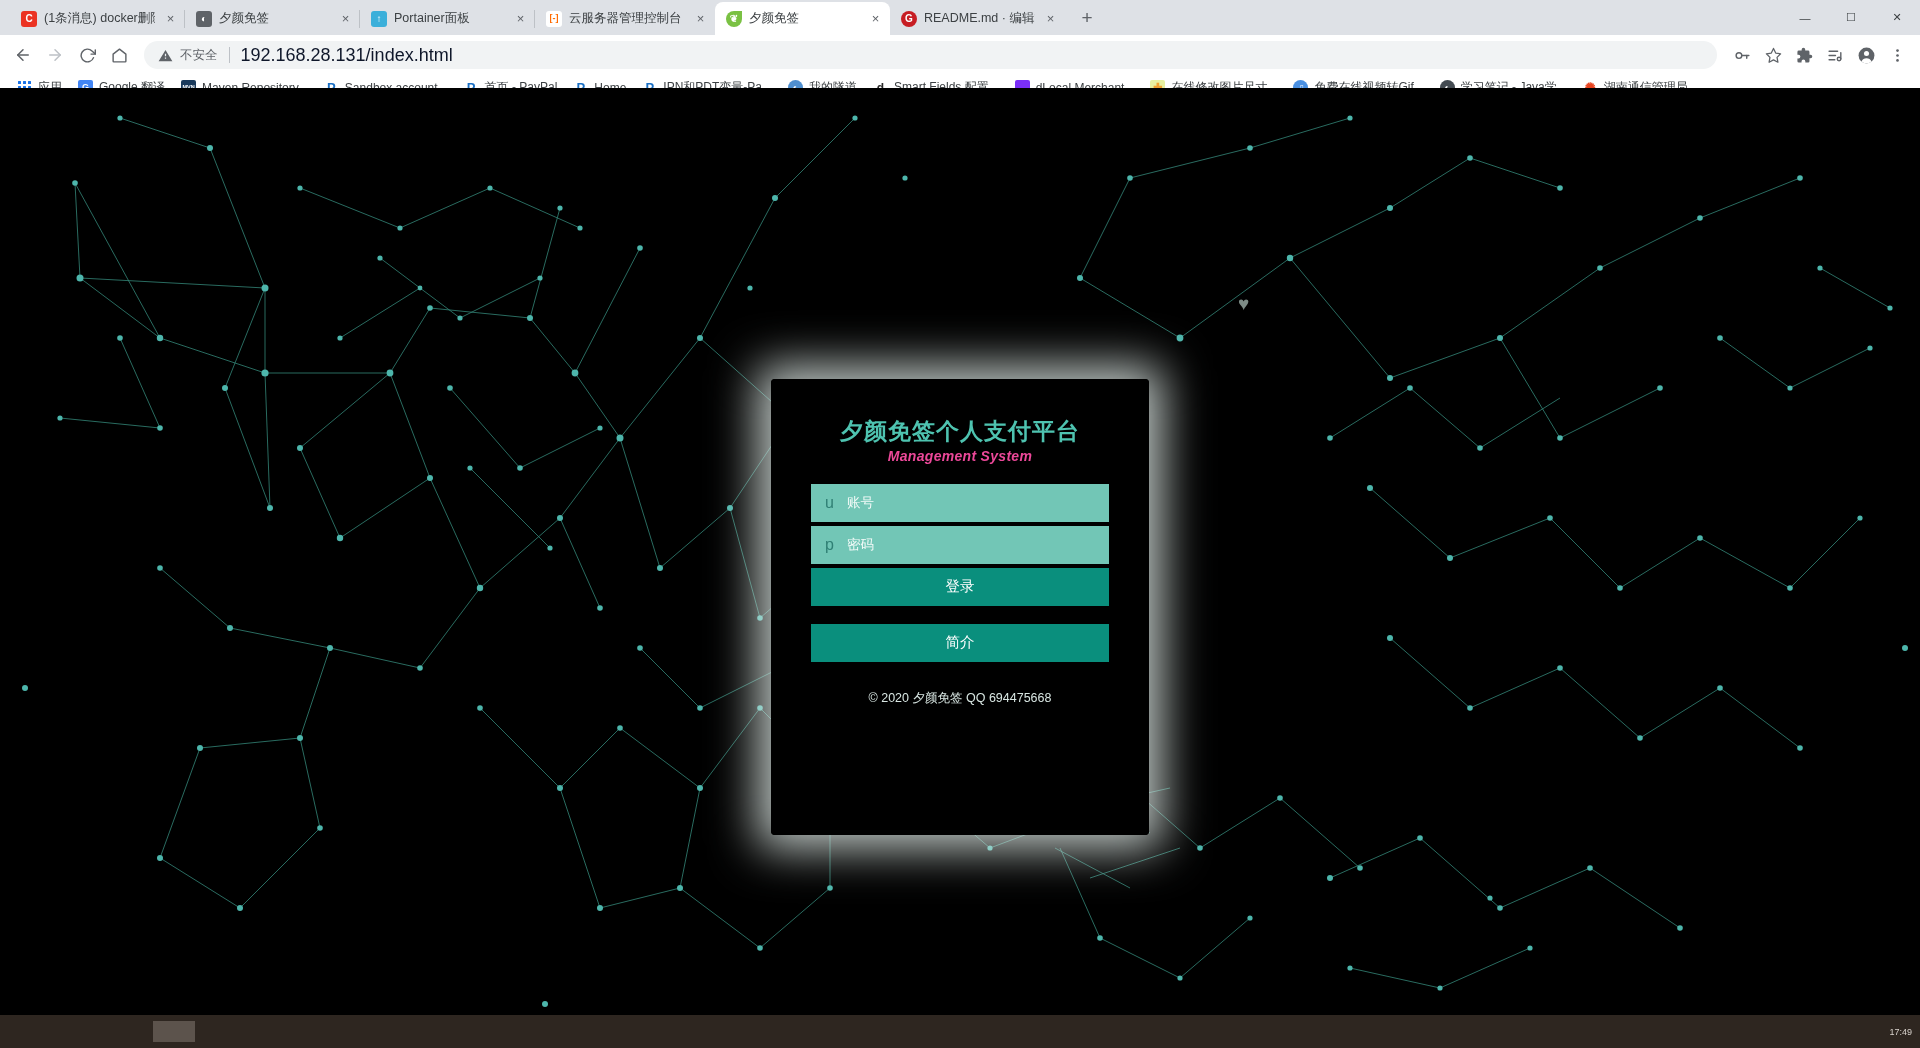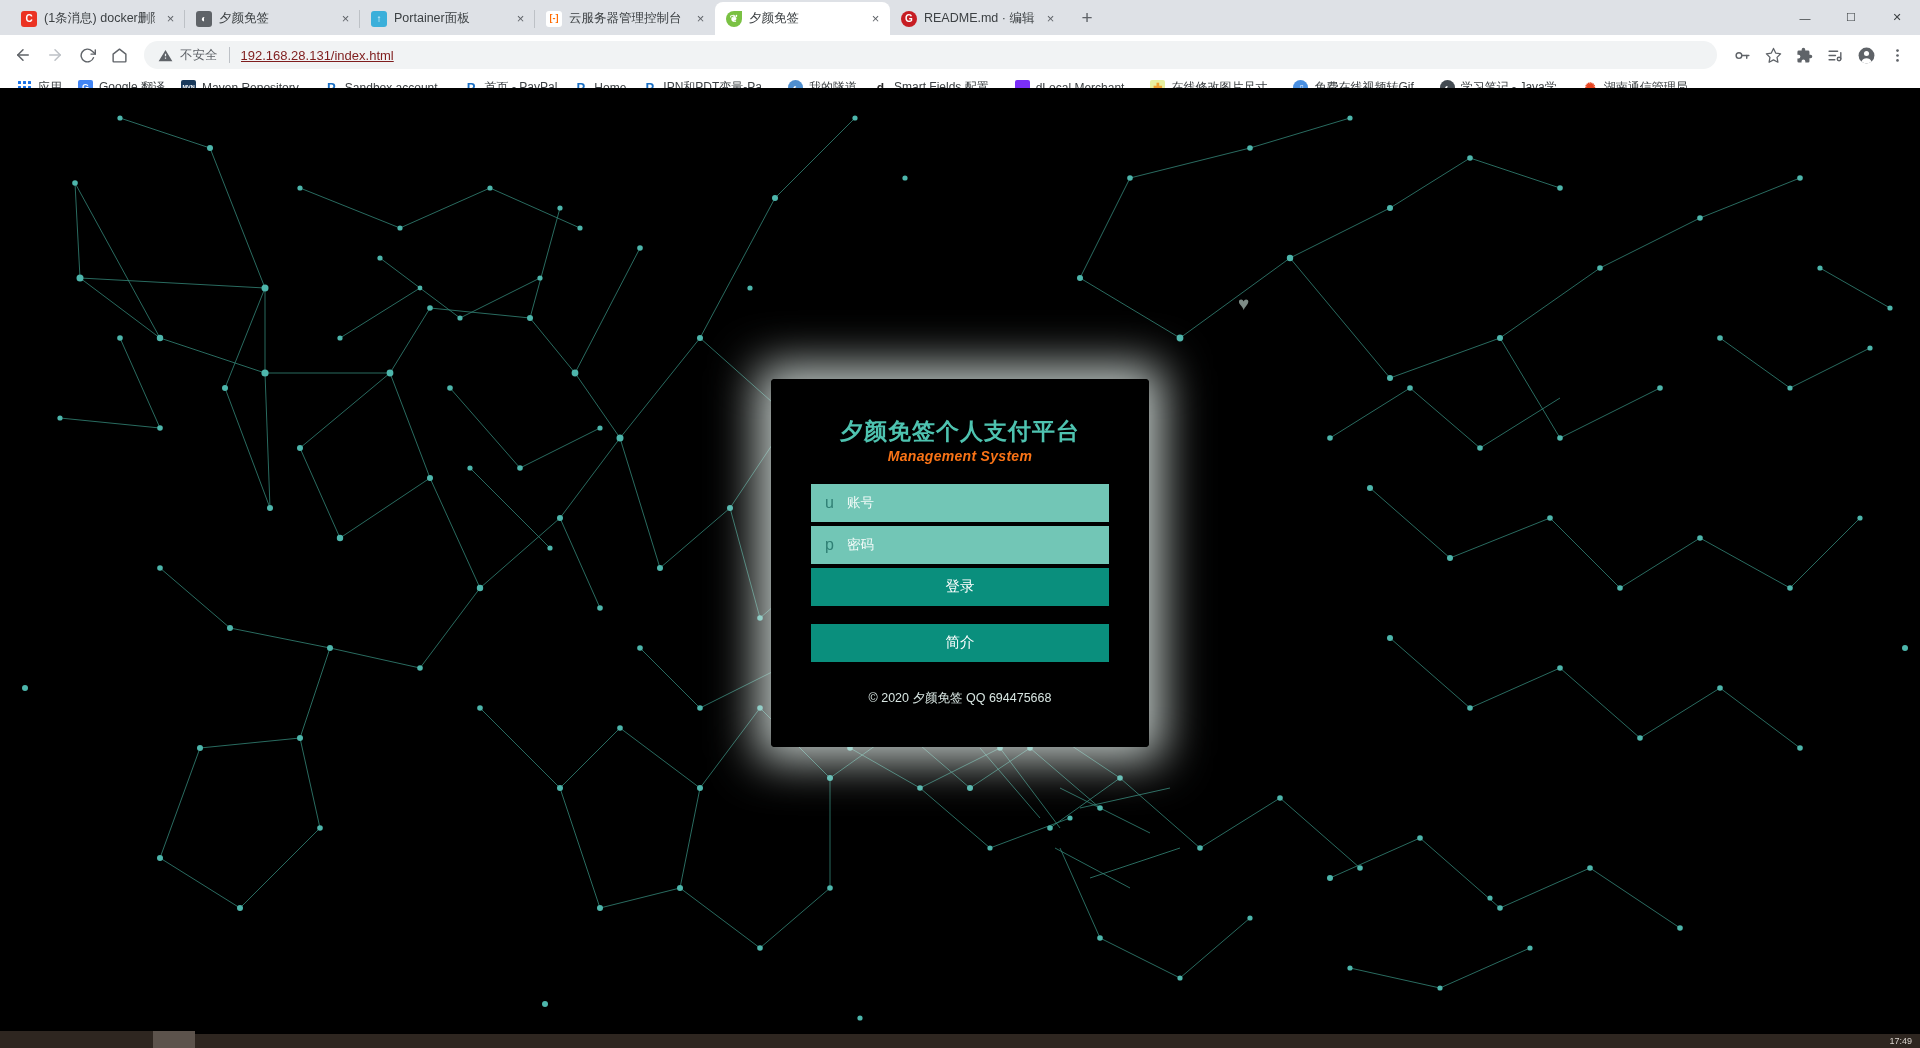--- a/index.html
+++ b/index.html
@@ -64,22 +64,22 @@
   }
   .tb-btn svg { display:block; }
   .omnibox {
     flex:1; height:28px; background:#f1f3f4; border-radius:14px;
     display:flex; align-items:center; padding:0 14px; margin:0 8px;
     gap:7px; min-width:0;
   }
   .warn-ico { width:15px; height:15px; flex:0 0 15px; color:#5f6368; }
   .warn-txt { font-size:12.5px; color:#5f6368; white-space:nowrap; }
   .omni-sep { width:1px; height:16px; background:#bdc1c6; margin:0 4px; }
-  .omni-url { font-size:13px; color:#7f1d1d; white-space:nowrap;
-              overflow:hidden;text-decoration:underline; }
+  .omni-url { font-size:18px; color:#0f172a; white-space:nowrap;
+              overflow:hidden; }
   .tb-right { display:flex; align-items:center; gap:1px; }
 
   .bookmarks {
     height:26px; background:#fff; display:flex; align-items:center;
     padding:0 9px; gap:0; border-bottom:1px solid #dadce0;
   }
   .bm {
     display:flex; align-items:center; gap:6px; padding:2px 8px;
     font-size:12px; color:#3c4043; white-space:nowrap; border-radius:4px;
   }
@@ -102,38 +102,38 @@
   .particles { position:absolute; inset:0; }
   .particles svg { display:block; width:1920px; height:939px; }
 
   .heart {
     position:absolute; left:1238px; top:206px; width:20px; height:18px;
     color:#7d8b86; font-size:19px; line-height:1;
   }
 
   
   .card-wrap {
-    position:absolute; left:771px; top:291px; width:378px; height:368px;
+    position:absolute; left:771px; top:291px; width:378px; height:456px;
   }
   .card-glow {
     position:absolute; inset:0; border-radius:4px;
     box-shadow:0 0 46px 14px rgba(225,235,232,0.85);
     background:#000;
   }
   .card {
     position:absolute; inset:0; background:#000; border-radius:4px;
     padding:38px 40px 0; display:flex; flex-direction:column;
     align-items:center; overflow:hidden;
   }
   .card-title {
     font-size:23px; font-weight:bold; color:#4ec3b0; letter-spacing:1px;
     line-height:1.25; text-align:center;
   }
   .card-sub {
-    font-size:14px; font-weight:bold; font-style:italic; color:#f97316;
+    font-size:14px; font-weight:bold; font-style:italic; color:#ec4899;
     margin-top:2px; letter-spacing:0.3px; text-align:center;
   }
   .form { width:298px; margin-top:20px; }
   .field {
     height:38px; background:#72c6b6; display:flex; align-items:center;
     margin-bottom:4px; padding:0 14px;
   }
   .field-ico {
     width:22px; flex:0 0 22px; color:#2f7f74; font-size:16px;
     font-family:"Liberation Sans", sans-serif; line-height:1;
@@ -145,21 +145,21 @@
     margin-bottom:4px; border:none; width:100%;
     font-family:"Liberation Sans", sans-serif;
   }
   .btn + .btn { margin-top:18px; }
   .copyright {
     margin-top:24px; font-size:12.5px; color:#d8e6e2; text-align:center;
   }
 
   
   .taskbar {
-    position:absolute; left:0; bottom:0; width:1920px; height:14px;
+    position:absolute; left:0; bottom:0; width:1920px; height:33px;
     background:#2e2620; display:flex; align-items:center;
   }
   .tb-seg { height:21px; background:#2e2620; }
   .tb-active { width:42px; height:21px; background:#5c534c; }
   .tb-clock { position:absolute; right:8px; font-size:9px; color:#d8d2cc; }
 </style>
 </head>
 <body>
 
 <div class="browser">

